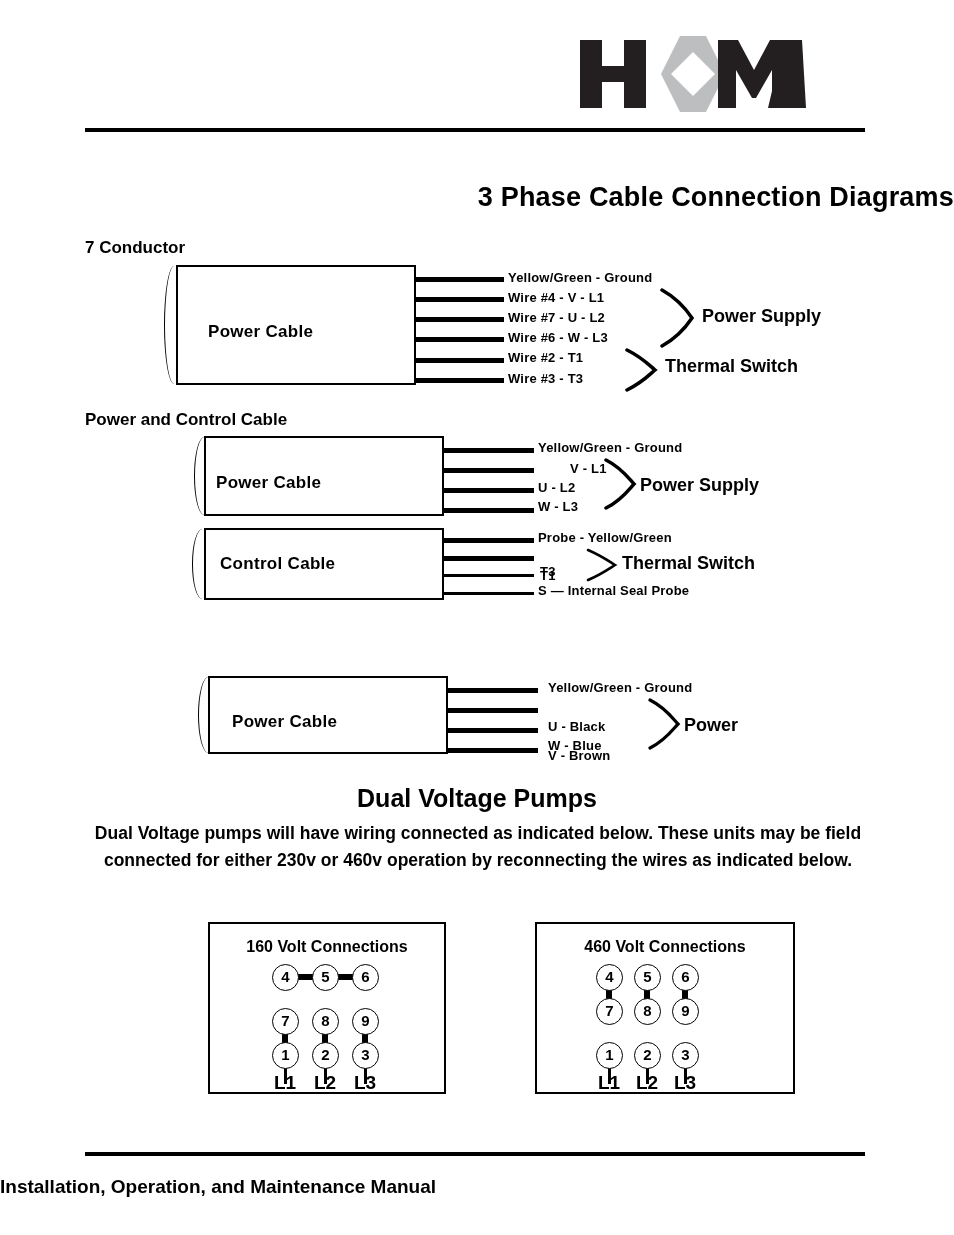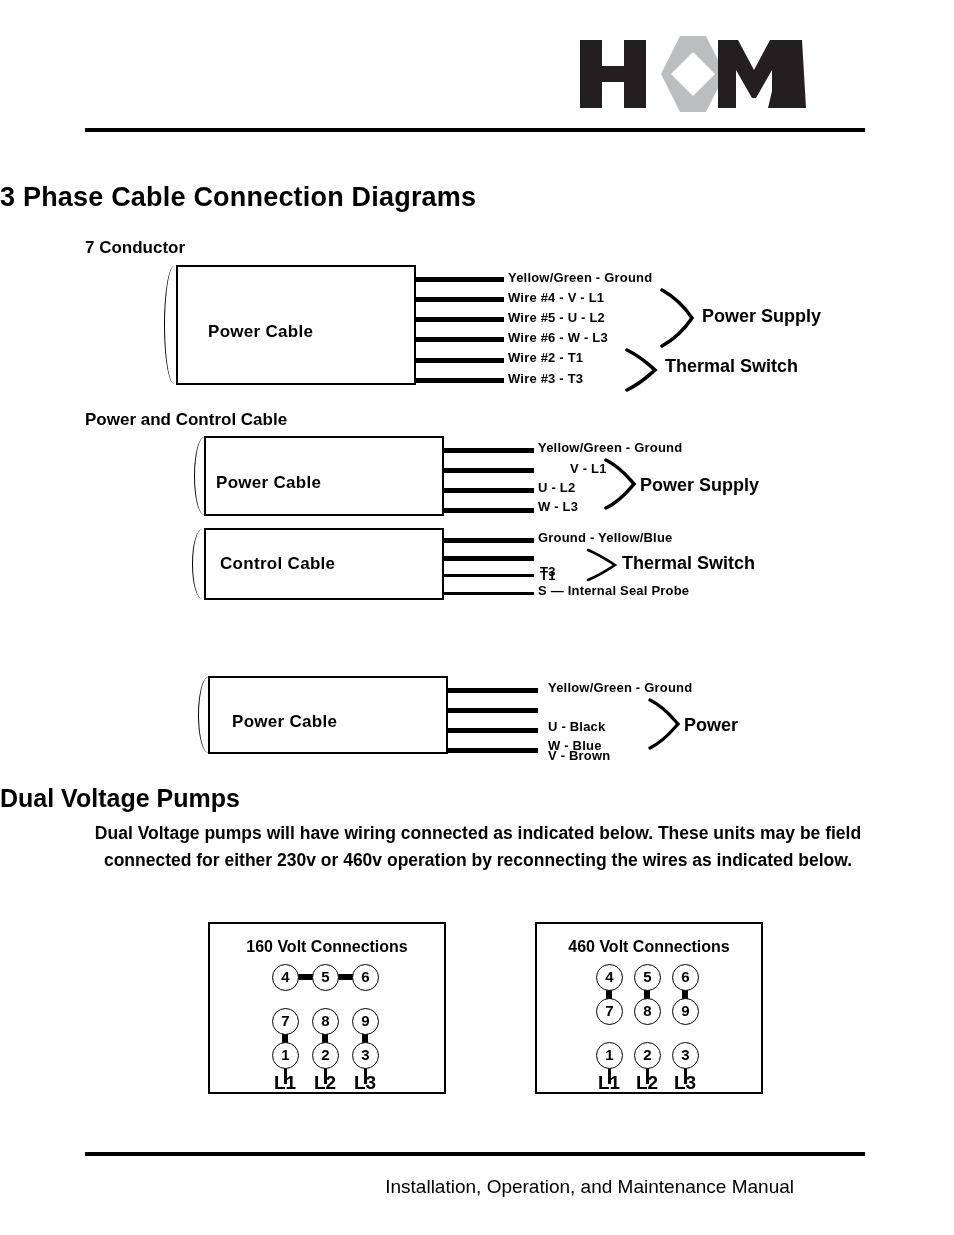--- a/index.html
+++ b/index.html
@@ -24,42 +24,43 @@
   #header-rule {
     left: 85px; top: 128px; width: 780px; height: 4px;
     background: #000;
   }
   #footer-rule {
     left: 85px; top: 1152px; width: 780px; height: 4px;
     background: #000;
   }
   #footer-text {
     left: 0; top: 1176px; width: 794px;
-    text-align: right;
+    text-align: left;
     font-size: 19px;
-    font-weight: normal;
+    font-weight: bold;
   }
 
   
   #page-title {
     left: 0; top: 182px; width: 954px;
-    text-align: left;
+    text-align: right;
     font-size: 27px;
     font-weight: bold;
     letter-spacing: 0.2px;
   }
   .section-label {
     font-size: 17px;
     font-weight: bold;
   }
   #label-7conductor { left: 85px; top: 238px; }
   #label-powercontrol { left: 85px; top: 410px; }
 
   #dual-title {
     left: 0; top: 784px; width: 954px;
+    text-align: center;
     font-size: 25px;
     font-weight: bold;
   }
   #dual-body {
     left: 92px; top: 820px; width: 772px;
     text-align: center;
     font-size: 17.5px;
     font-weight: bold;
     line-height: 27px;
   }
@@ -195,21 +196,21 @@
 
 <div class="abs wire" style="left:414px; top:277px; width:90px;"></div>
 <div class="abs wire" style="left:414px; top:297px; width:90px;"></div>
 <div class="abs wire" style="left:414px; top:317px; width:90px;"></div>
 <div class="abs wire" style="left:414px; top:337px; width:90px;"></div>
 <div class="abs wire" style="left:414px; top:358px; width:90px;"></div>
 <div class="abs wire" style="left:414px; top:378px; width:90px;"></div>
 
 <div class="abs wire-label" style="left:508px; top:270px;">Yellow/Green - Ground</div>
 <div class="abs wire-label" style="left:508px; top:290px;">Wire #4 - V - L1</div>
-<div class="abs wire-label" style="left:508px; top:310px;">Wire #5 - U - L2</div>
+<div class="abs wire-label" style="left:508px; top:310px;">Wire #7 - U - L2</div>
 <div class="abs wire-label" style="left:508px; top:330px;">Wire #6 - W - L3</div>
 <div class="abs wire-label" style="left:508px; top:350px;">Wire #2 - T1</div>
 <div class="abs wire-label" style="left:508px; top:371px;">Wire #3 - T3</div>
 
 <div class="abs brace" style="left:660px; top:288px;">
   <svg width="36" height="60" viewBox="0 0 36 60">
       <path d="M2,2 C20,12 28,24 32,30 C28,36 20,48 2,58" fill="none" stroke="#000" stroke-width="3.5" stroke-linecap="round"></path>
     </svg>
 </div>
 <div class="abs group-label" style="left:702px; top:306px;">Power Supply</div>
@@ -246,21 +247,21 @@
 
 <div class="abs cable-box" style="left:204px; top:528px; width:240px; height:72px;"></div>
 <div class="abs jacket-arc" style="left:192px; top:529px; height:70px;"></div>
 <div class="abs cable-box-label" style="left:220px; top:546px;">Control Cable</div>
 
 <div class="abs wire" style="left:442px; top:538px; width:92px;"></div>
 <div class="abs wire" style="left:442px; top:556px; width:92px;"></div>
 <div class="abs wire wire-thin" style="left:442px; top:574px; width:92px;"></div>
 <div class="abs wire wire-thin" style="left:442px; top:592px; width:92px;"></div>
 
-<div class="abs wire-label" style="left:538px; top:530px;">Ground - Yellow/Blue</div>
+<div class="abs wire-label" style="left:538px; top:530px;">Probe - Yellow/Green</div>
 <div class="abs wire-label" style="left:540px; top:568px;">T1</div>
 <div class="abs wire-label" style="left:540px; top:564px;">T3</div>
 <div class="abs wire-label" style="left:538px; top:583px;">S — Internal Seal Probe</div>
 
 <div class="abs brace" style="left:586px; top:548px;">
   <svg width="32" height="34" viewBox="0 0 32 34">
       <path d="M2,2 C16,8 24,14 29,17 C24,20 16,26 2,32" fill="none" stroke="#000" stroke-width="2.6" stroke-linecap="round"></path>
     </svg>
 </div>
 <div class="abs group-label" style="left:622px; top:553px;">Thermal Switch</div>
@@ -312,21 +313,21 @@
 
   <div class="stem" style="left:74px; top:144px; height:16px;"></div>
   <div class="stem" style="left:114px; top:144px; height:16px;"></div>
   <div class="stem" style="left:154px; top:144px; height:16px;"></div>
 
   <div class="phase-label" style="left:58px; top:148px;">L1</div>
   <div class="phase-label" style="left:98px; top:148px;">L2</div>
   <div class="phase-label" style="left:138px; top:148px;">L3</div>
 </div>
 
-<div class="volt-panel" style="left:535px; top:922px; width:228px; height:172px;">
+<div class="volt-panel" style="left:535px; top:922px; width:260px; height:172px;">
   <div class="volt-title">460 Volt Connections</div>
 
   <div class="link-v" style="left:69px; top:51px; height:34px;"></div>
   <div class="link-v" style="left:107px; top:51px; height:34px;"></div>
   <div class="link-v" style="left:145px; top:51px; height:34px;"></div>
 
   <div class="node" style="left:59px; top:40px;">4</div>
   <div class="node" style="left:97px; top:40px;">5</div>
   <div class="node" style="left:135px; top:40px;">6</div>
 

